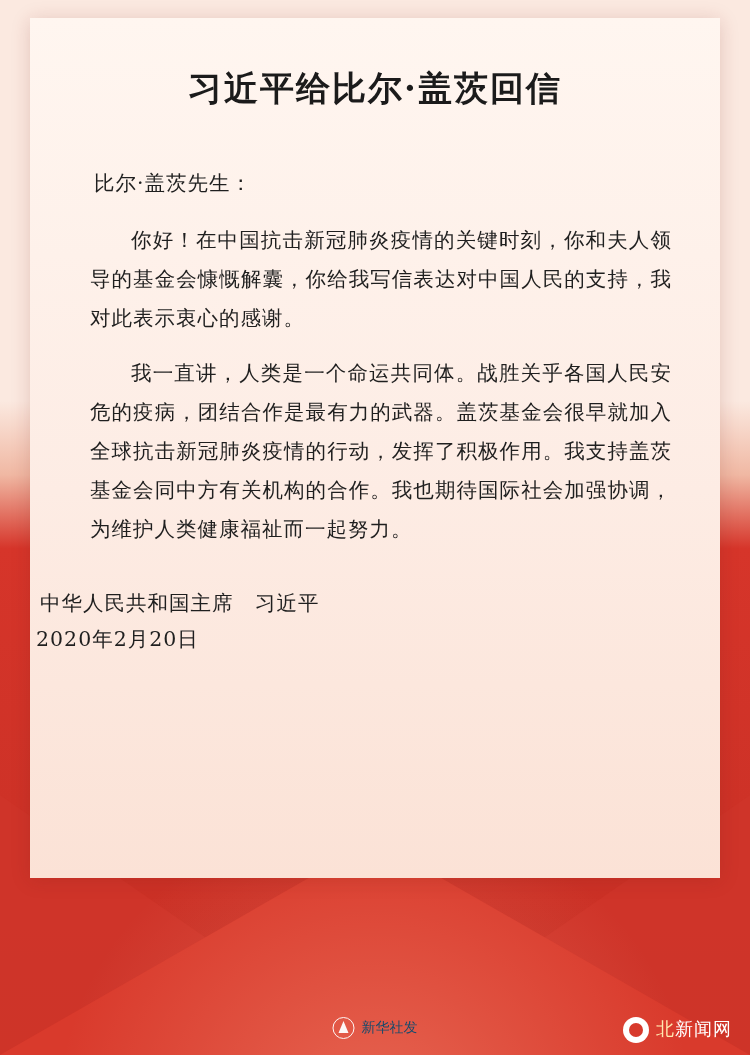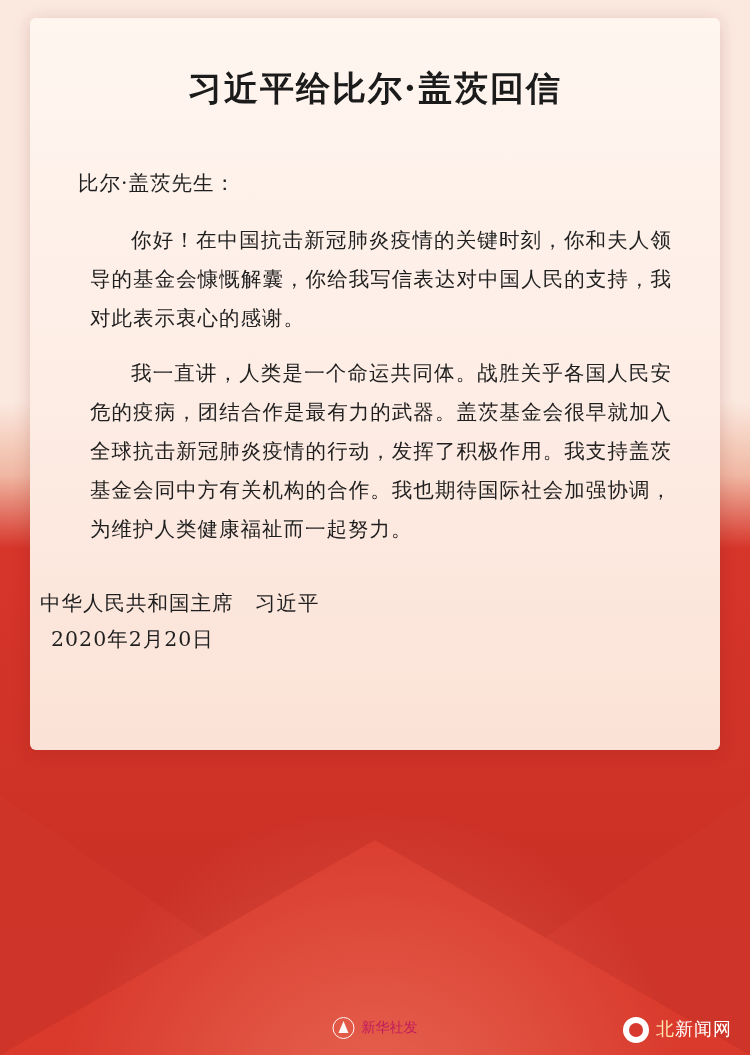--- a/index.html
+++ b/index.html
@@ -71,24 +71,23 @@
     width: 750px; height: 300px;
     background: radial-gradient(ellipse at 50% 120%, rgba(255,180,150,0.35) 0%, rgba(255,160,130,0.0) 60%);
   }
 
   
   .letter {
     position: absolute;
     left: 30px;
     top: 18px;
     width: 690px;
-    height: 732px;
+    height: 860px;
     background: linear-gradient(180deg, #fff6f0 0%, #fdece4 55%, #fbe2d6 100%);
     box-shadow: 0 2px 18px rgba(120,30,20,0.18);
-    border-radius: 6px;
   }
 
   .title {
     text-align: center;
     font-size: 34px;
     font-weight: bold;
     letter-spacing: 2px;
     color: #1b1b1b;
     margin-top: 48px;
     font-family: "DejaVu Serif", "Liberation Serif", serif;
@@ -97,57 +96,58 @@
   .body-text {
     margin: 52px 48px 0 48px;
     color: #1f1f1f;
     font-size: 20.5px;
     line-height: 39px;
     text-align: justify;
     letter-spacing: 1px;
   }
   .salutation {
     margin-bottom: 18px;
+    margin-left: 16px;
   }
   .para {
     text-indent: 2em;
     margin: 0 0 16px 12px;
   }
   .signature {
     margin-top: 36px;
     text-align: left;
     font-size: 20.5px;
     line-height: 36px;
     letter-spacing: 1px;
     color: #1f1f1f;
   }
   .sign-name {
     padding-left: 10px;
   }
   .sign-date {
-    padding-left: 21px;
+    padding-left: 6px;
   }
 
   
   .footer {
     position: absolute;
     left: 0;
     bottom: 0;
     width: 750px;
     height: 70px;
   }
   .source {
     position: absolute;
     left: 50%;
     transform: translateX(-50%);
     bottom: 16px;
     display: flex;
     align-items: center;
     gap: 7px;
-    color: #be185d;
+    color: #0c4a6e;
     font-size: 14px;
     font-family: "Liberation Sans", sans-serif;
     opacity: 0.95;
   }
   .xinhua-mark {
     width: 20px; height: 20px;
     border: 1.6px solid #ffffff;
     border-radius: 50%;
     position: relative;
   }

